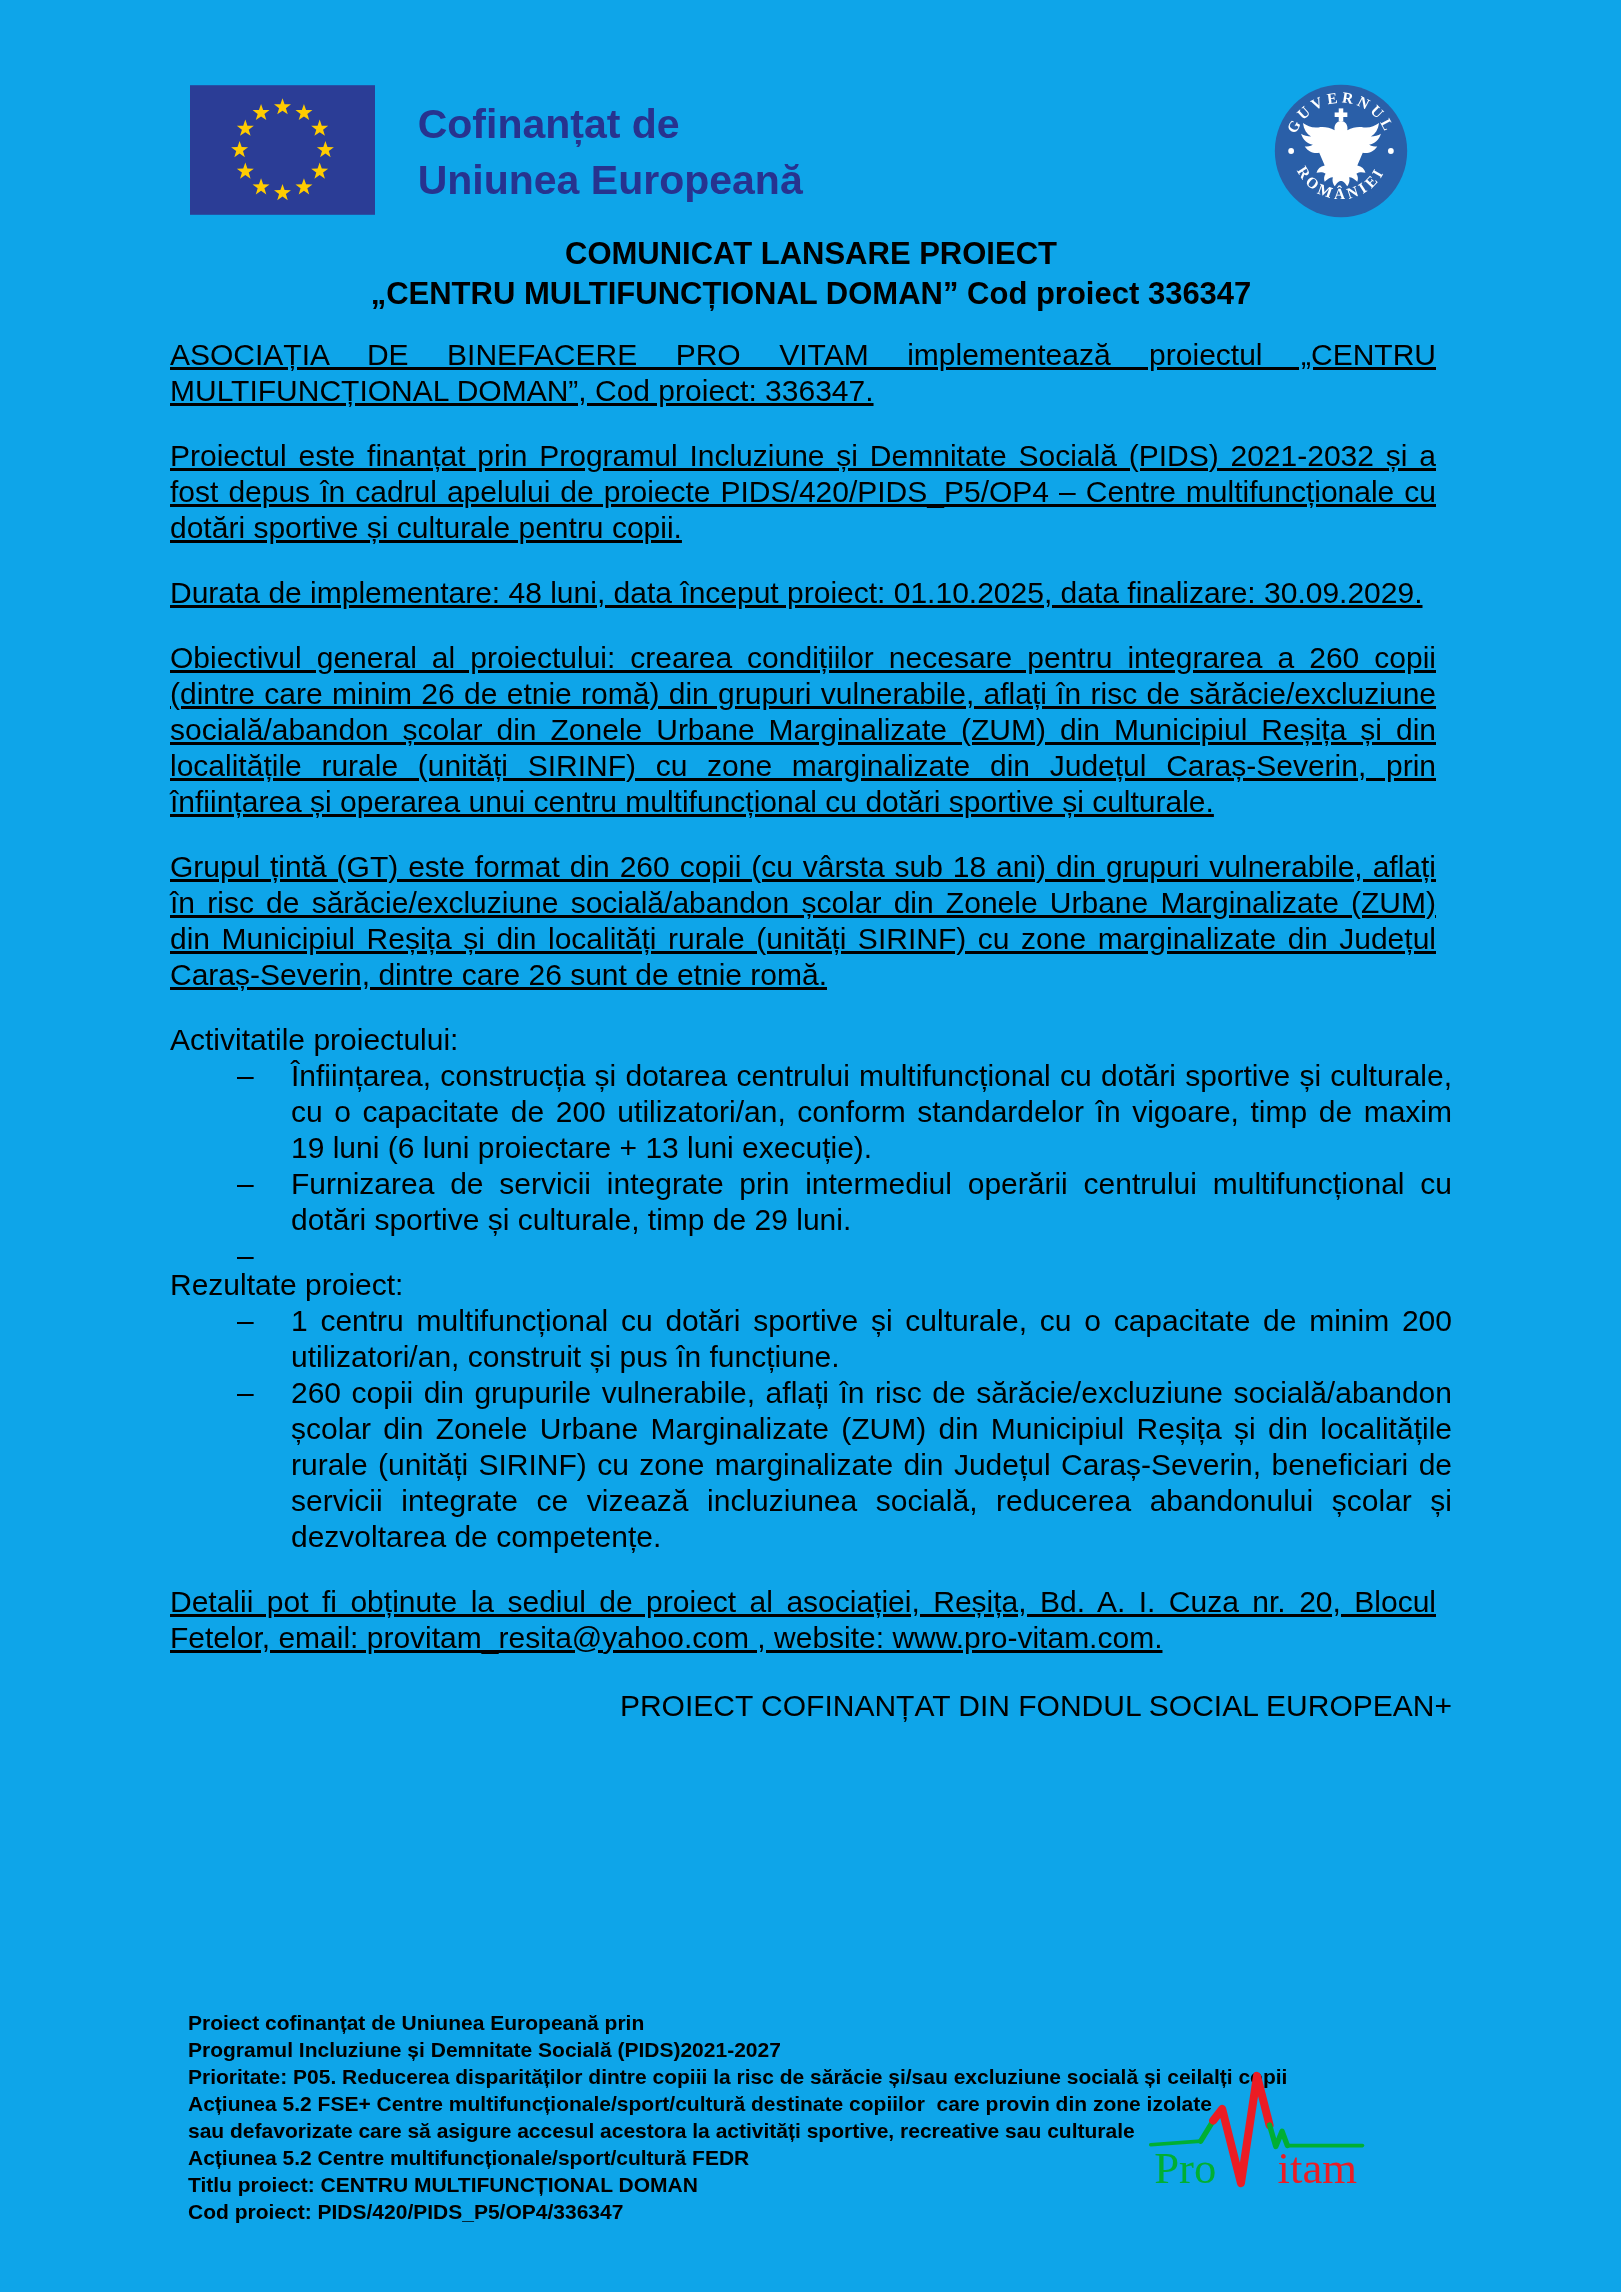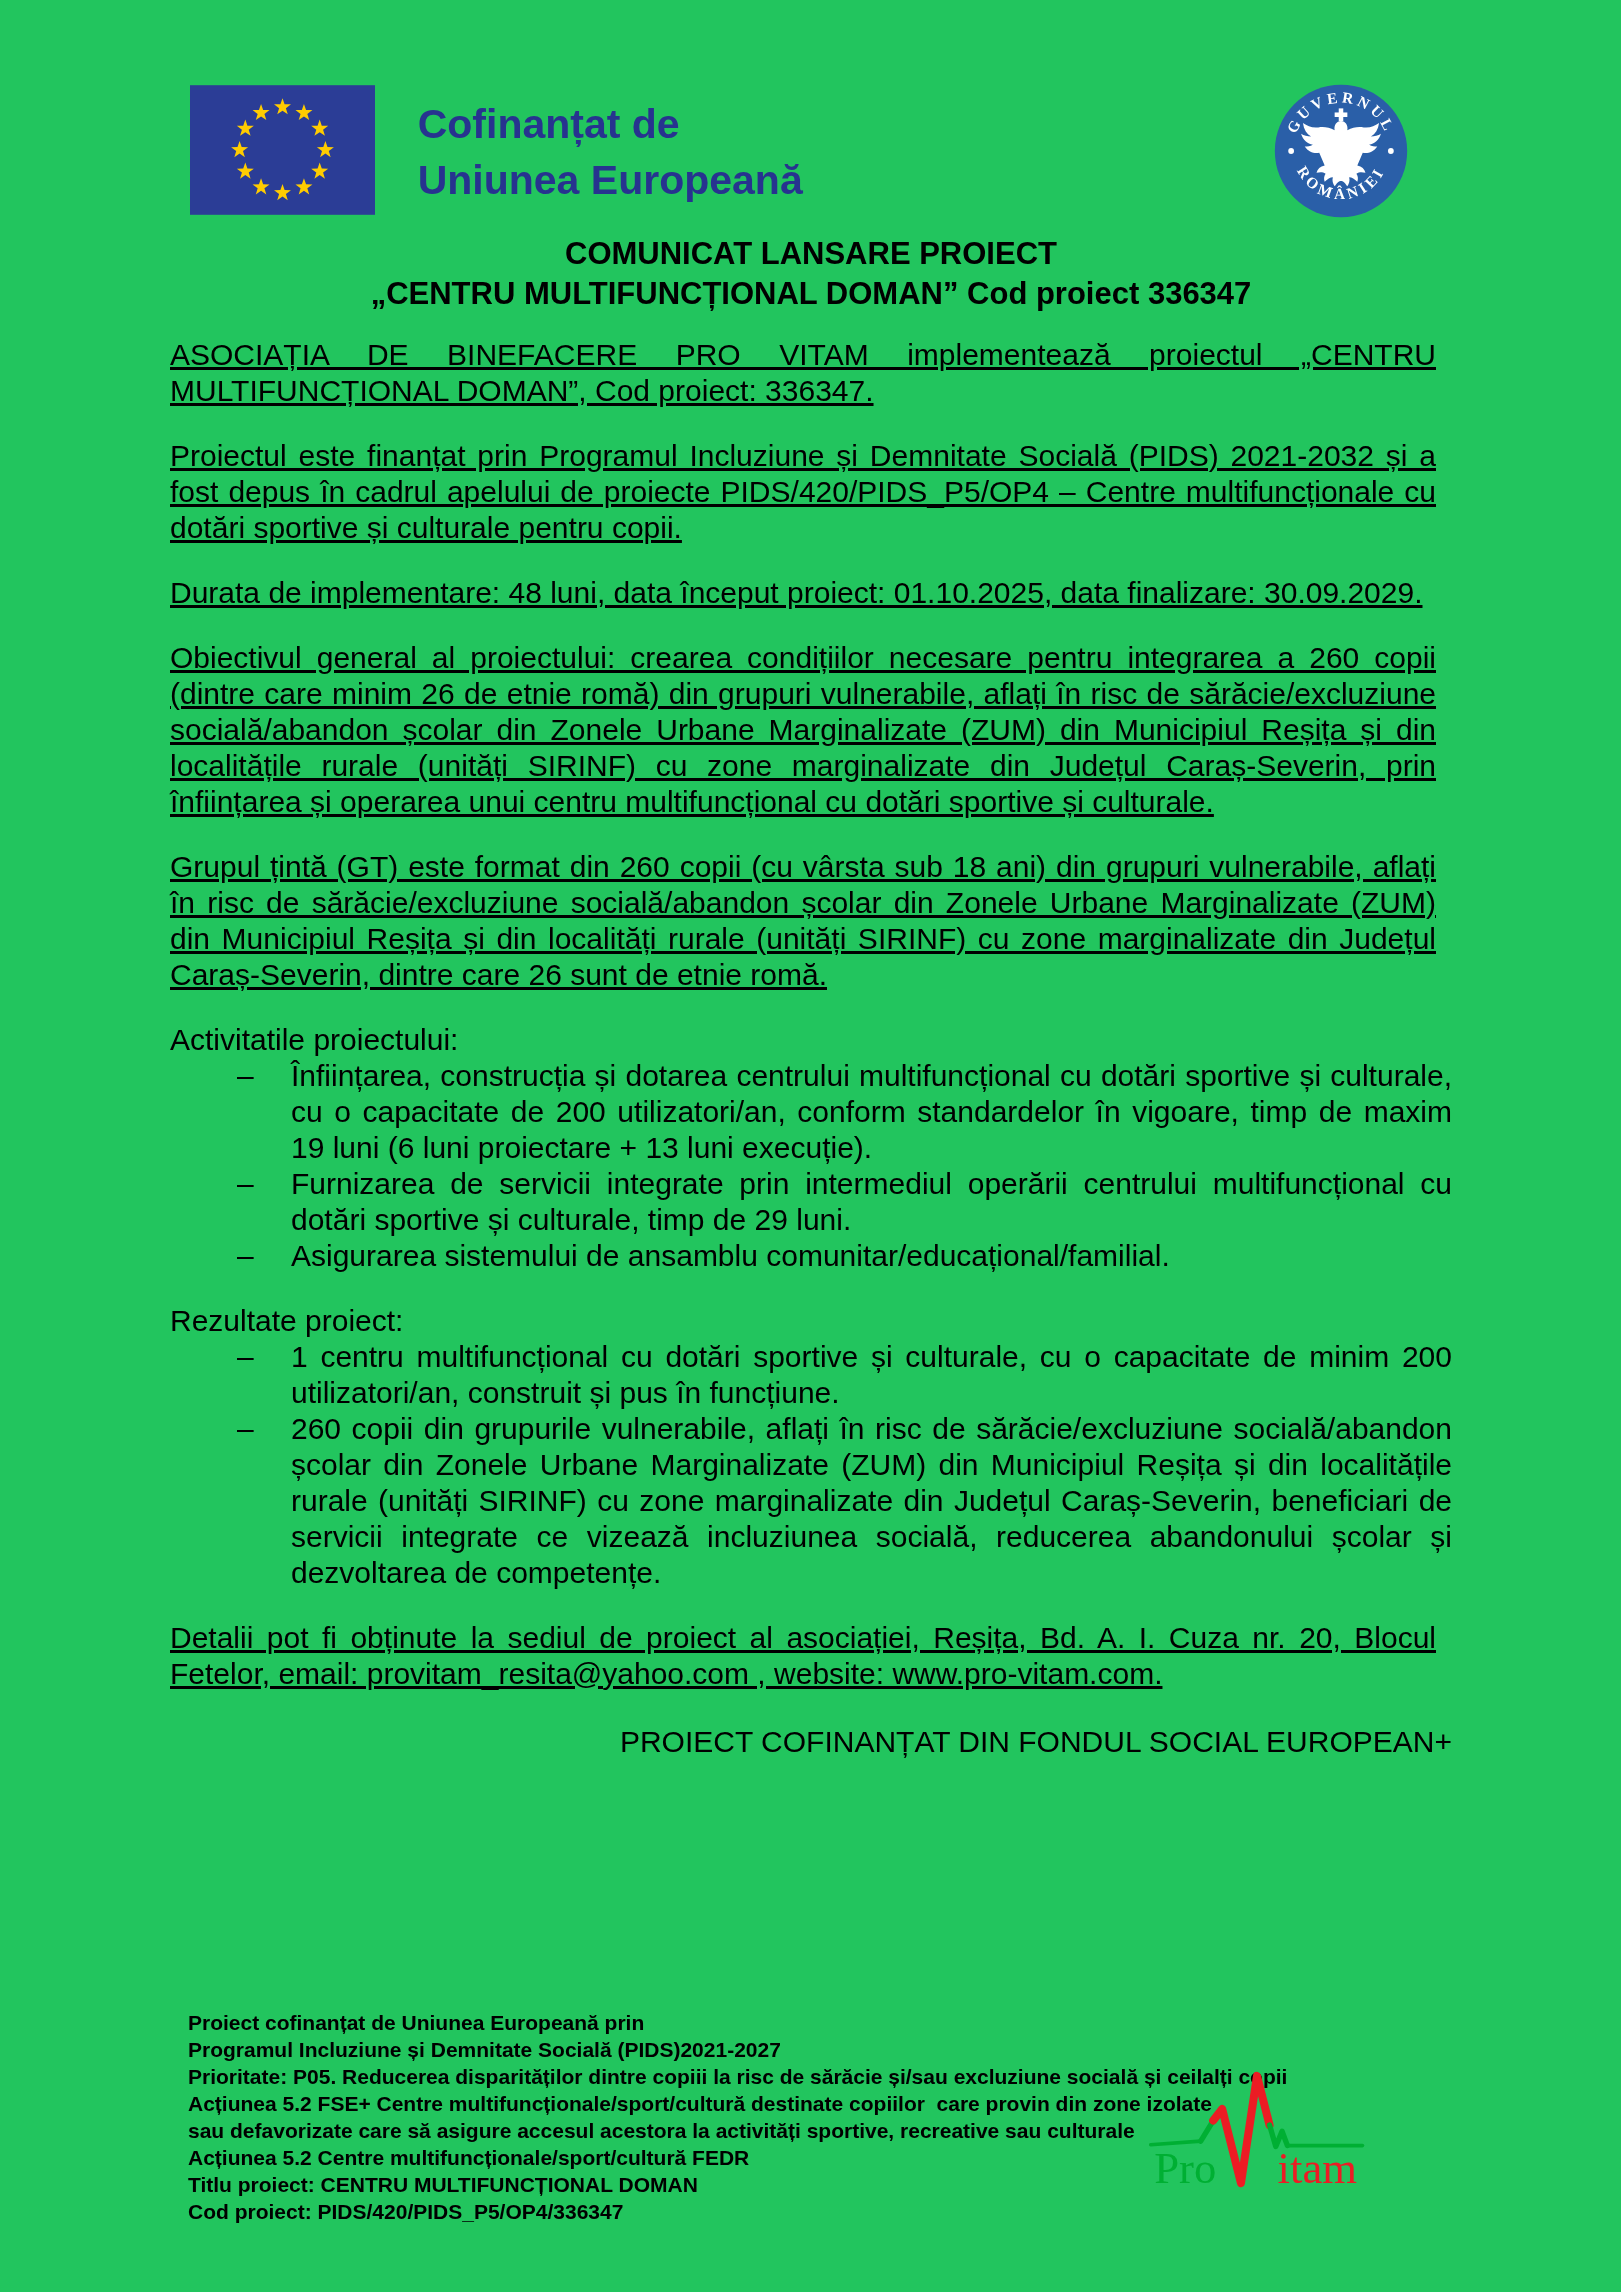--- a/index.html
+++ b/index.html
@@ -1,19 +1,19 @@
 <!DOCTYPE html>
 <html style="font-size:14.3px"><head>
 <meta charset="utf-8">
 <style>
   html,body{margin:0;padding:0;background:#e8e8e8;}
   .page{
     position:relative;
     width:1621px;height:2293px;
-    background:#22c55e;
+    background:#0ea5e9;
     font-family:"Liberation Sans",sans-serif;
     color:#000;
     overflow:hidden;
   }
   .content{
     position:absolute;
     left:170px;top:85px;
     width:1282px;
   }
   
@@ -162,21 +162,20 @@
       <div class="bitem">
         <span class="bmark">–</span>
         <span>Înființarea, construcția și dotarea centrului multifuncțional cu dotări sportive și culturale, cu o capacitate de 200 utilizatori/an, conform standardelor în vigoare, timp de maxim 19 luni (6 luni proiectare + 13 luni execuție).</span>
       </div>
       <div class="bitem">
         <span class="bmark">–</span>
         <span>Furnizarea de servicii integrate prin intermediul operării centrului multifuncțional cu dotări sportive și culturale, timp de 29 luni.</span>
       </div>
       <div class="bitem">
         <span class="bmark">–</span>
-        <span>Asigurarea sistemului de ansamblu comunitar/educațional/familial.</span>
       </div>
     </div>
 
     <div class="list-heading">Rezultate proiect:</div>
     <div class="list">
       <div class="bitem">
         <span class="bmark">–</span>
         <span>1 centru multifuncțional cu dotări sportive și culturale, cu o capacitate de minim 200 utilizatori/an, construit și pus în funcțiune.</span>
       </div>
       <div class="bitem">

